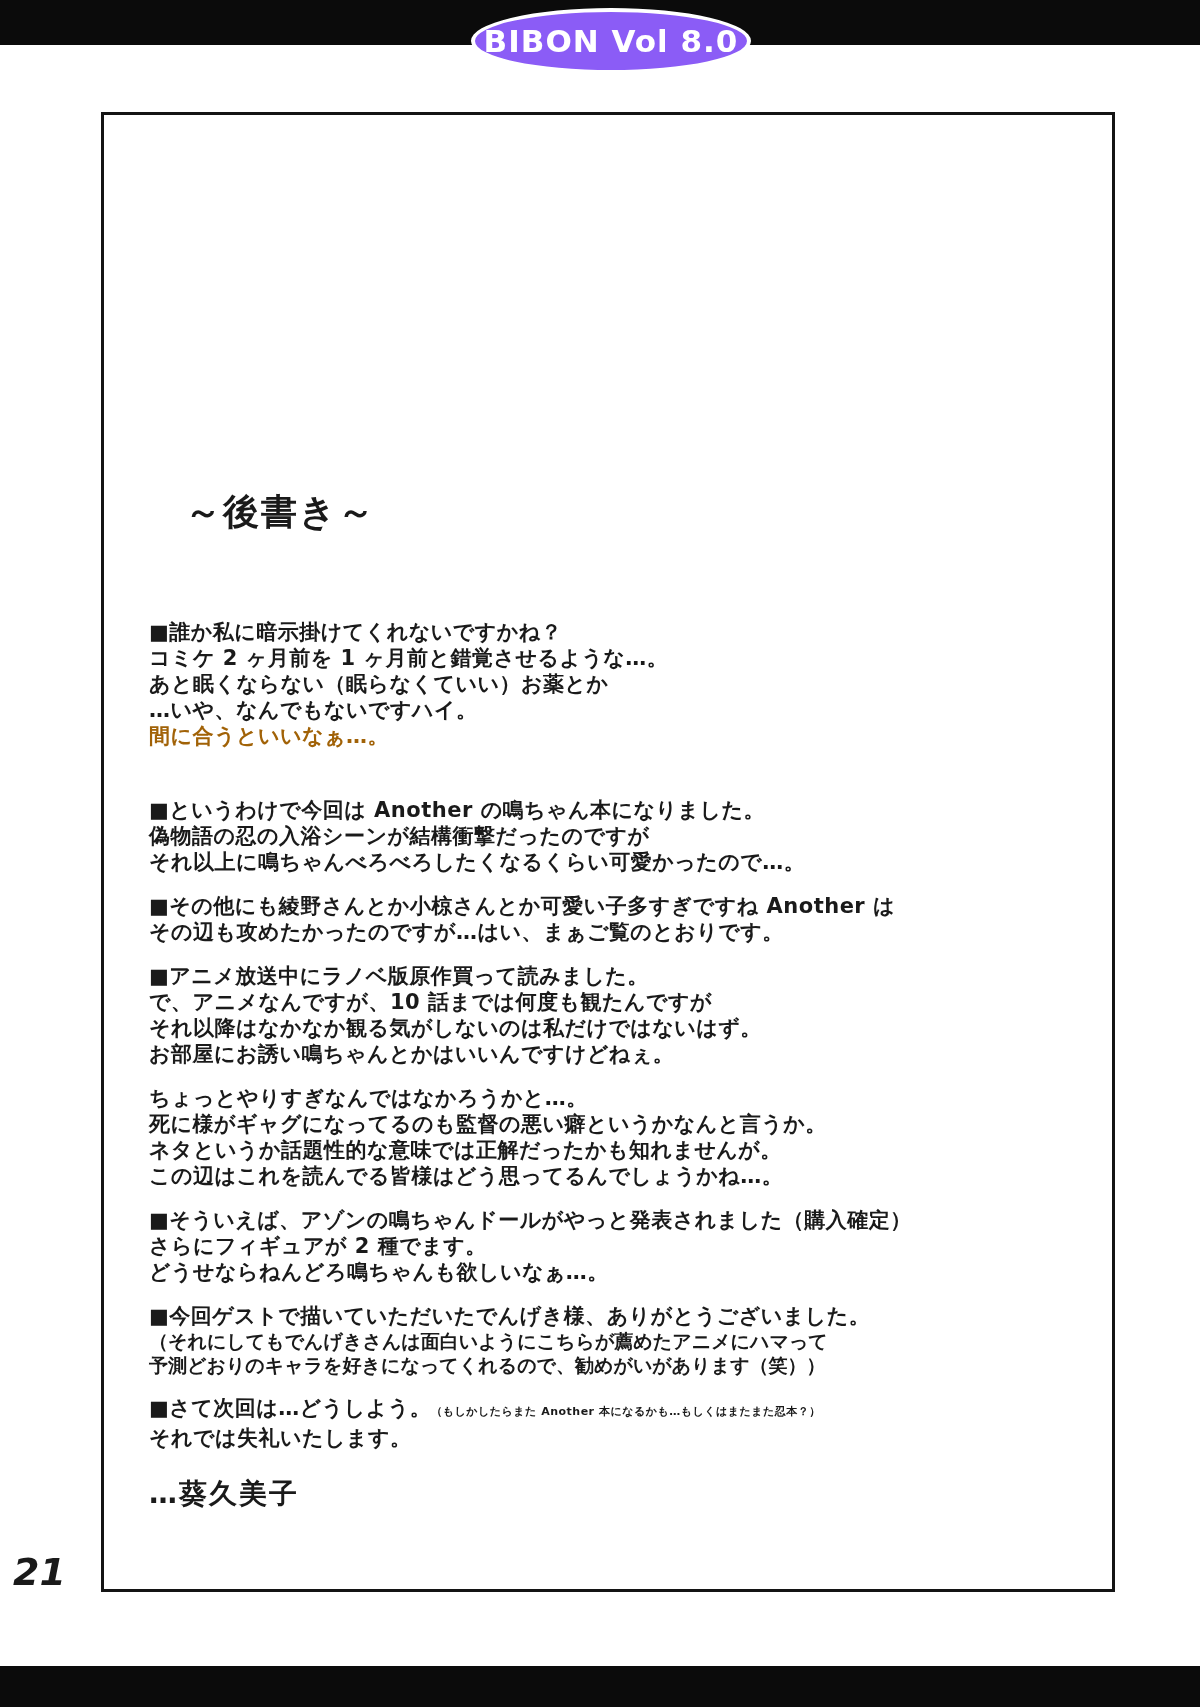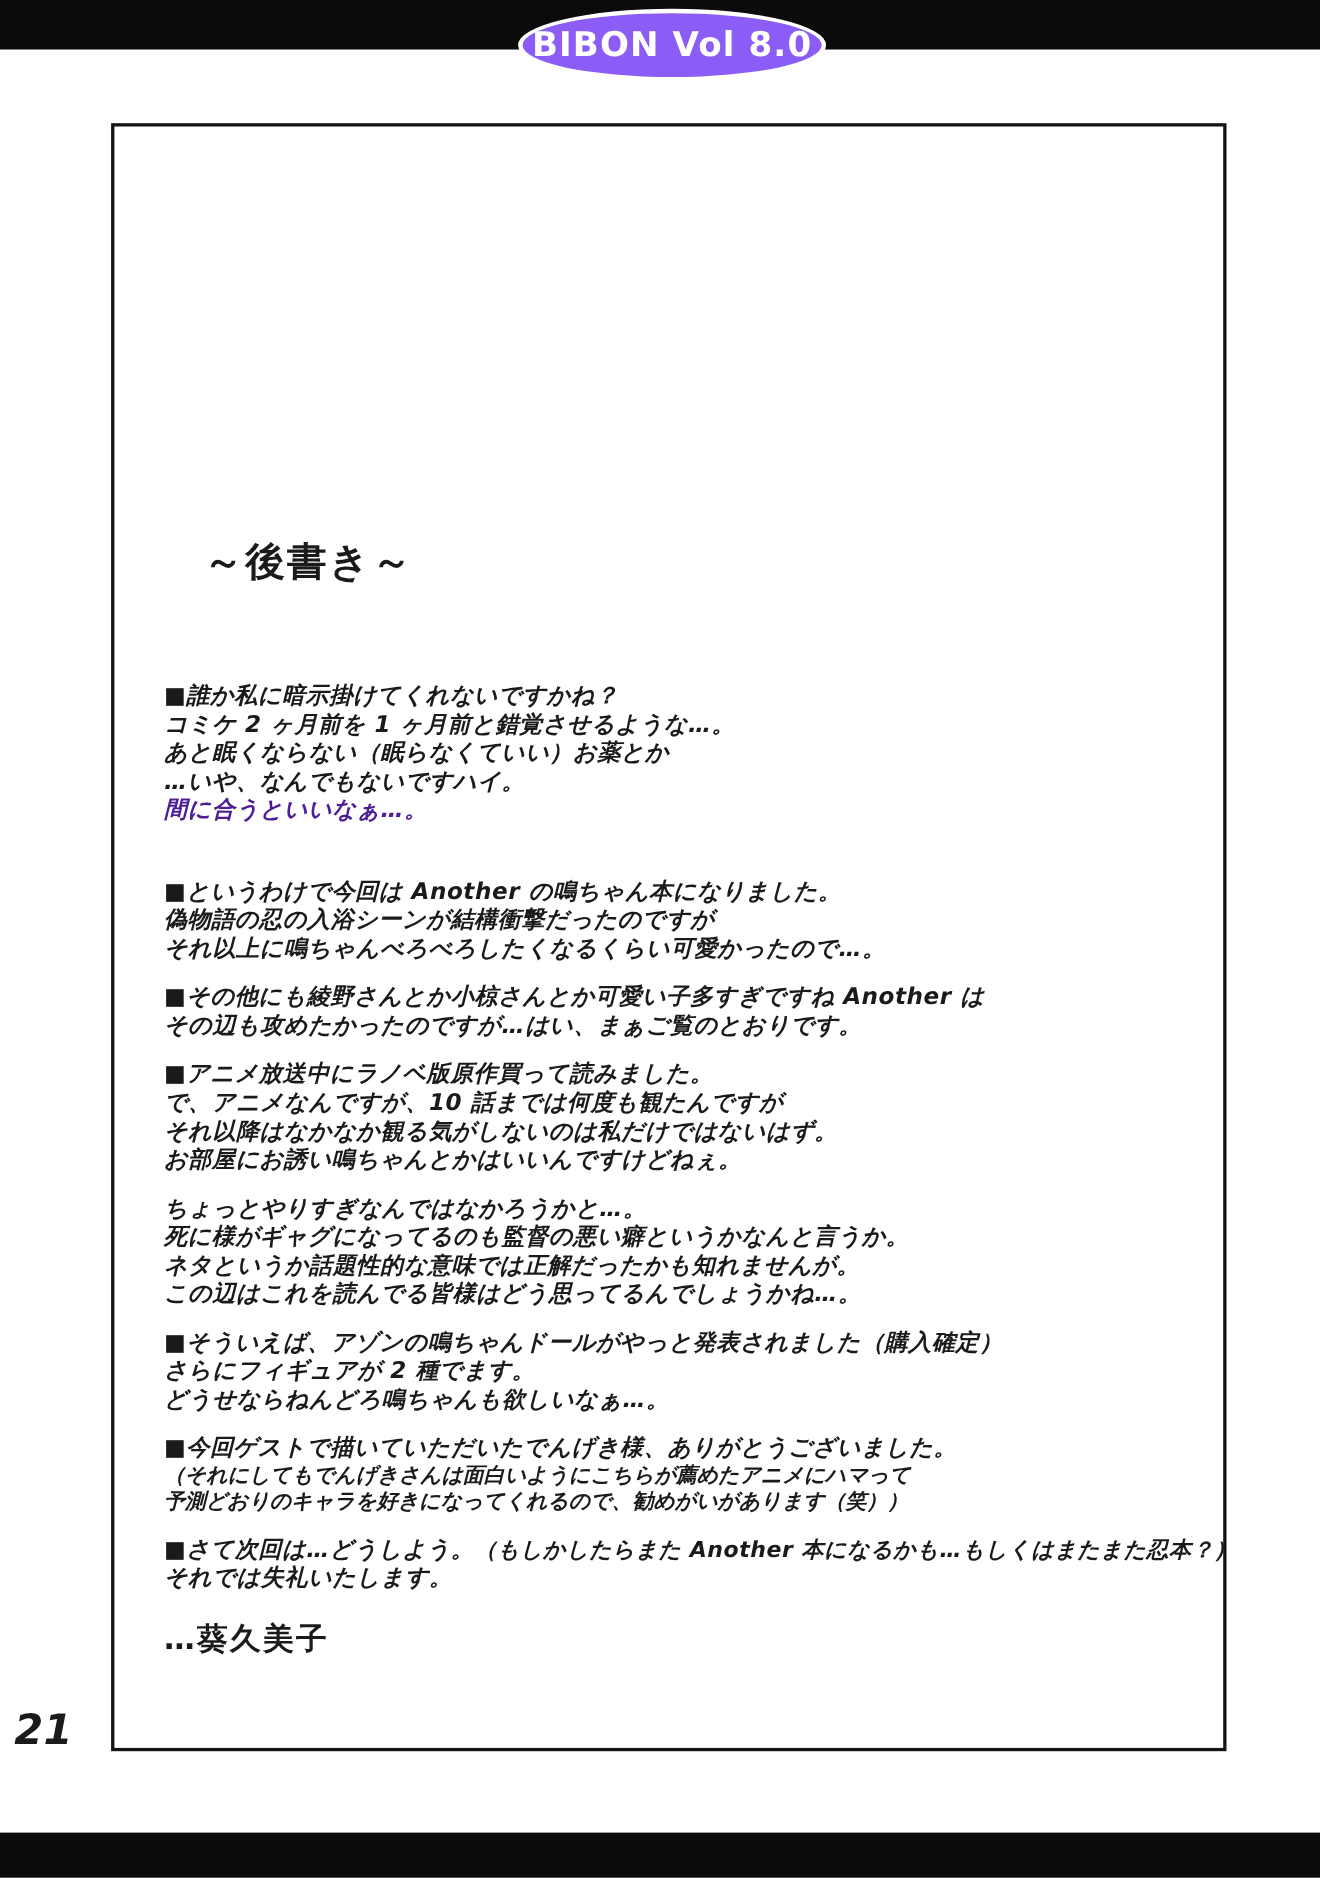--- a/index.html
+++ b/index.html
@@ -29,24 +29,24 @@
     padding:372px 38px 4px 45px;
   }
   .afterword-title{
     font-size:36px;font-weight:700;line-height:50px;
     margin:0 0 82px 36px;letter-spacing:2px;
   }
   .para{
     font-size:21px;font-weight:700;line-height:26px;
     margin:0 0 18px 0;letter-spacing:0.5px;
   }
-  .para .line{white-space:nowrap;font-style:italic;}
+  .para .line{white-space:nowrap;}
   .para.gap-lg{margin-bottom:48px;}
-  .para .small{font-size:20px;}
-  .para .faint{color:#4c1d95;}
+  .para .small{font-size:11px;}
+  .para .faint{color:#a16207;}
   .line.small-line{font-size:19px;line-height:24px;letter-spacing:0;}
   .signature{
     font-size:28px;font-weight:700;margin-top:24px;letter-spacing:2px;
   }
   .page-number{
     position:absolute;left:13px;top:1552px;
     font-size:38px;font-weight:bold;font-style:italic;line-height:40px;
   }
   .footer-bar{
     position:absolute;left:0;top:1666px;width:1200px;height:41px;

